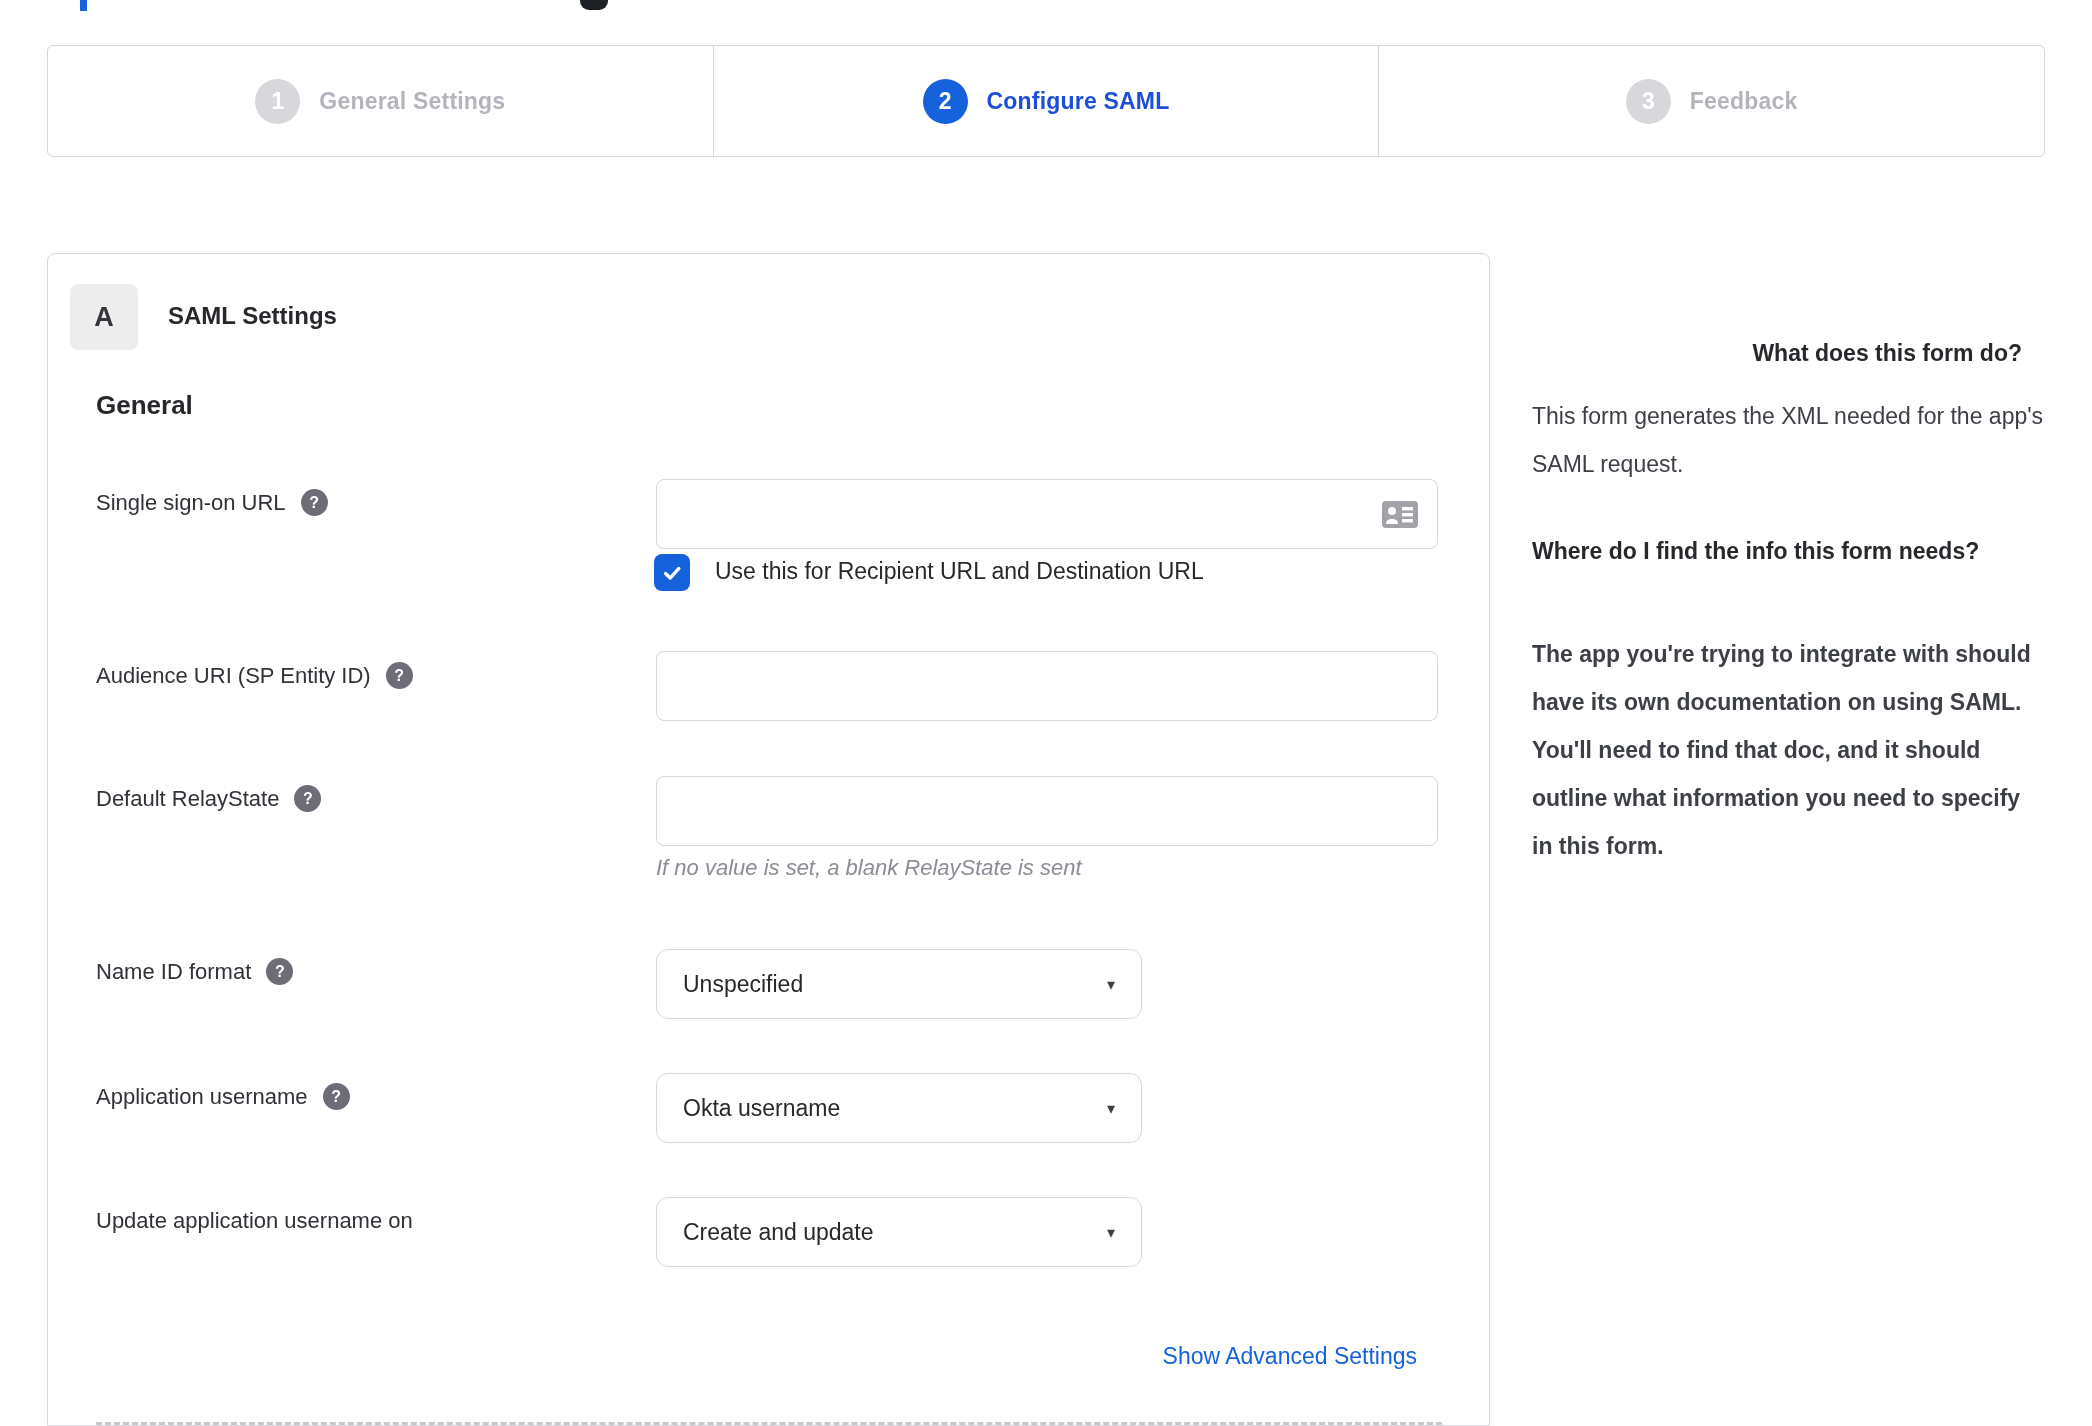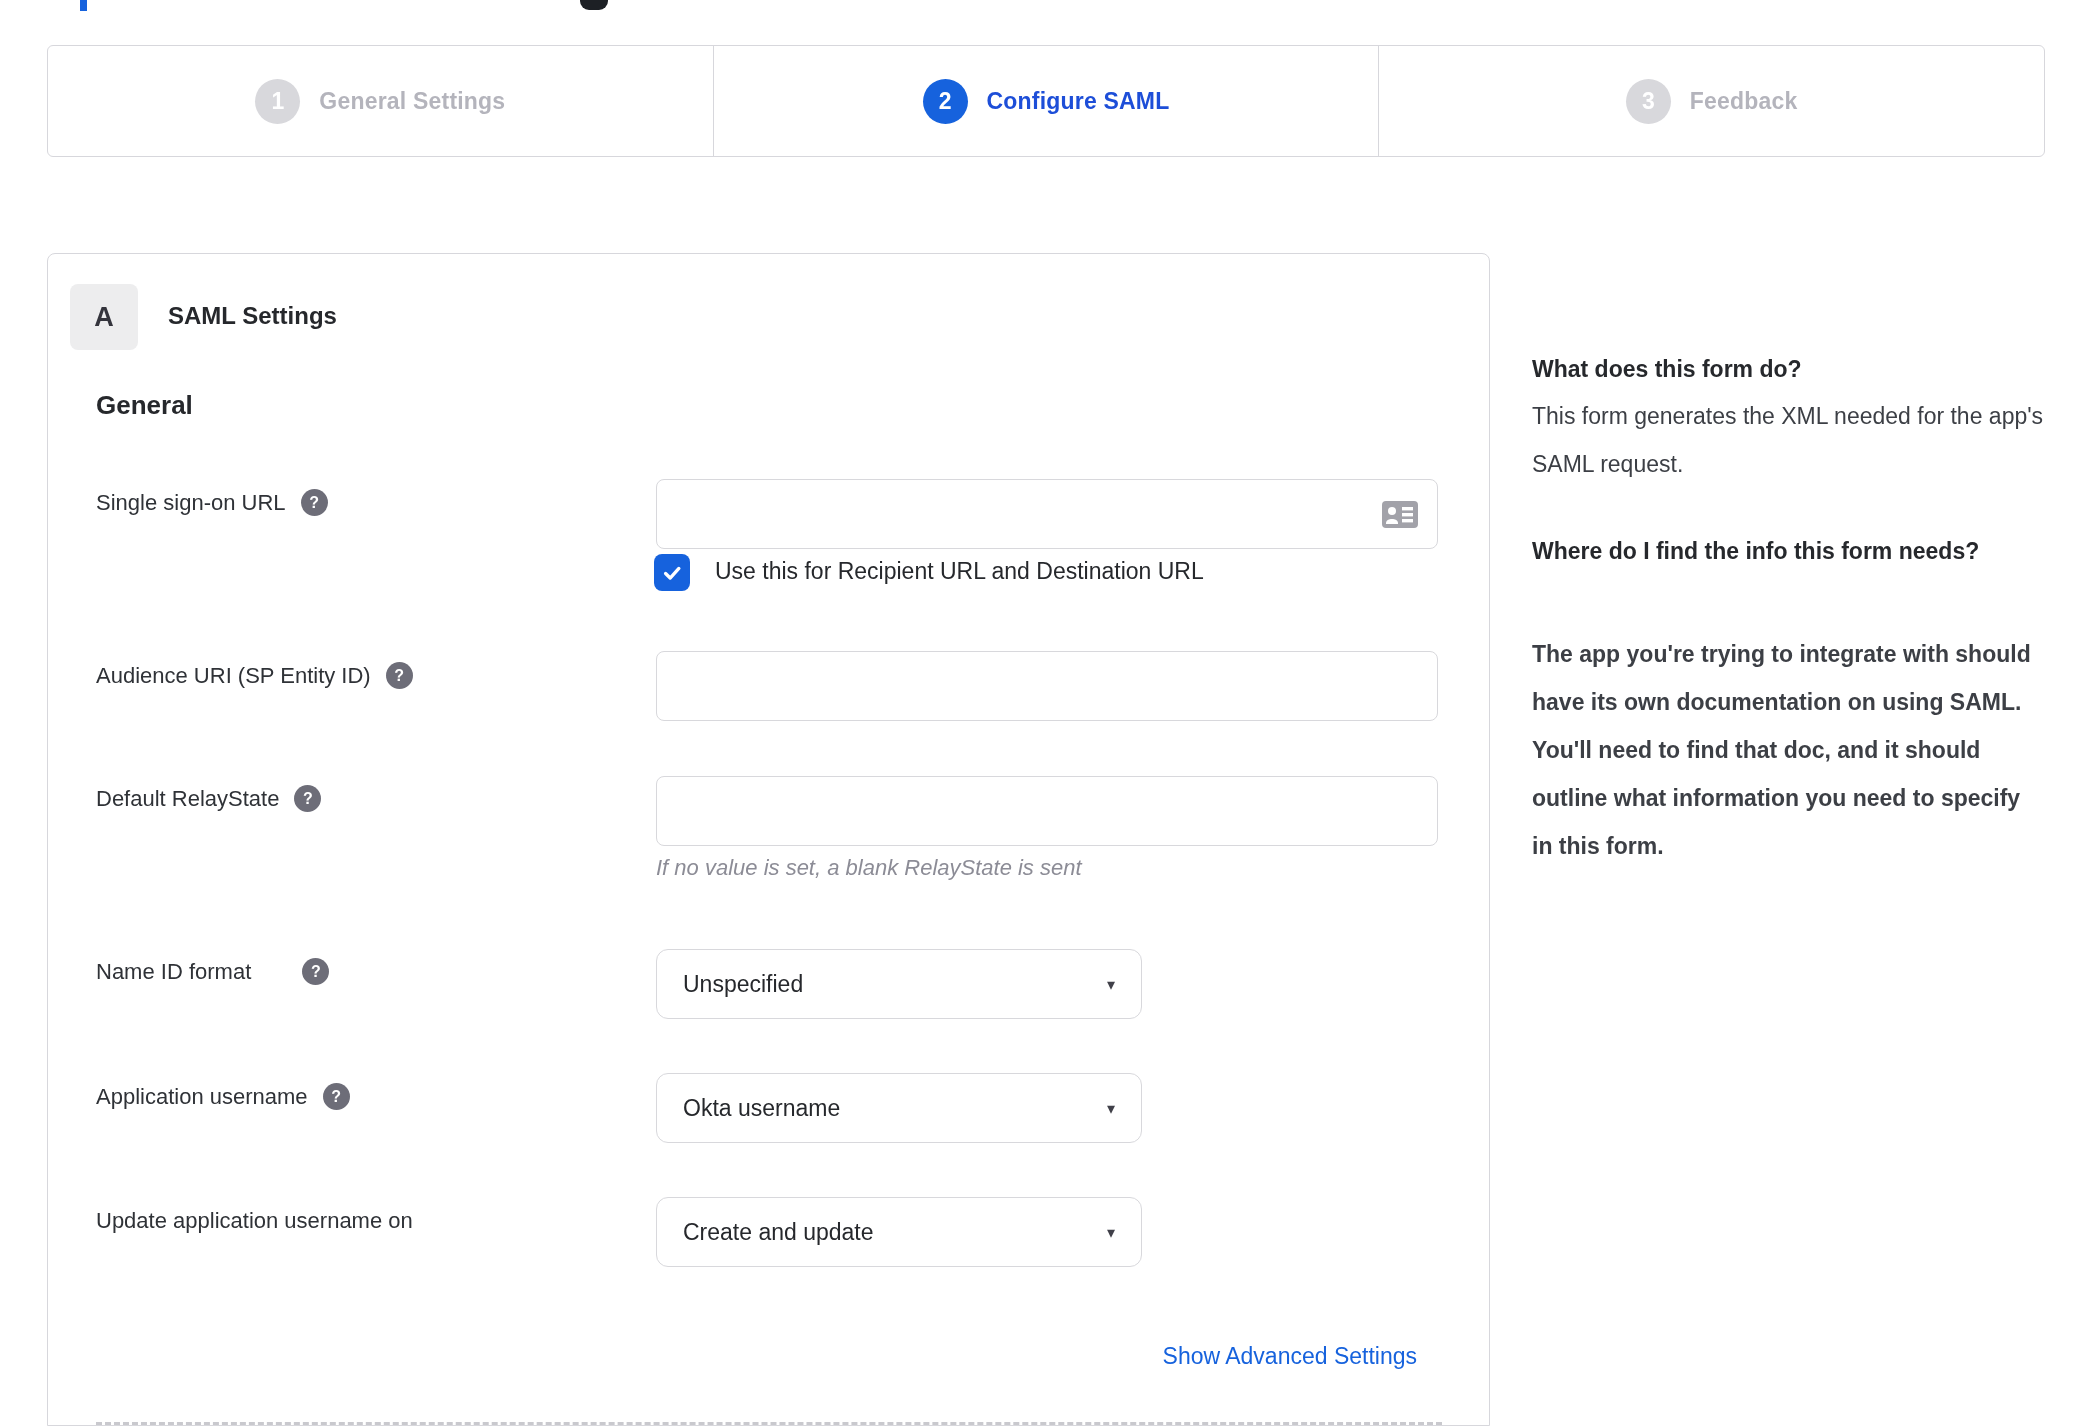--- a/index.html
+++ b/index.html
@@ -74,21 +74,21 @@
   .select-value { font-size:23px; color:#26282c; }
   .select-caret { margin-left:auto; font-size:16px; color:#404049; }
 
   .advanced-link { position:absolute; right:72px; top:1089px; font-size:23px; color:#1662dd; cursor:pointer; }
   .dashed-divider { position:absolute; left:48px; top:1168px; width:1346px; border-top:3px dashed #c9c9ce; }
 
   
   .help-panel { position:absolute; left:1532px; top:330px; width:514px; }
   .help-panel h3 { position:absolute; font-weight:bold; font-size:23px; line-height:47px; color:#26282c; width:490px; }
   .help-panel p { position:absolute; font-size:23px; line-height:48px; color:#3c3f45; width:514px; }
-  .hp-h1 { top:16px; }
+  .hp-h1 { top:0;text-align:right; }
   .hp-p1 { top:62px; }
   .hp-h2 { top:198px; }
   .hp-p2 { top:300px;font-weight:bold; }
 </style>
 </head>
 <body>
 
 <div class="remnant-blue"></div>
 <div class="remnant-dark"></div>
 
@@ -140,21 +140,21 @@
   </div>
   <input class="text-input" style="top: 397px;" type="text" value="">
 
   <div class="field-label" style="top:531px;">
     <span>Default RelayState</span>
     <span class="help-icon">?</span>
   </div>
   <input class="text-input" style="top: 522px;" type="text" value="">
   <div class="hint">If no value is set, a blank RelayState is sent</div>
 
-  <div class="field-label" style="top:704px;gap:36px;">
+  <div class="field-label" style="top:704px;">
     <span>Name ID format</span>
     <span class="help-icon">?</span>
   </div>
   <div class="select" style="top:695px;">
     <span class="select-value">Unspecified</span>
     <span class="select-caret">▾</span>
   </div>
 
   <div class="field-label" style="top:829px;text-align:center;">
     <span>Application username</span>

